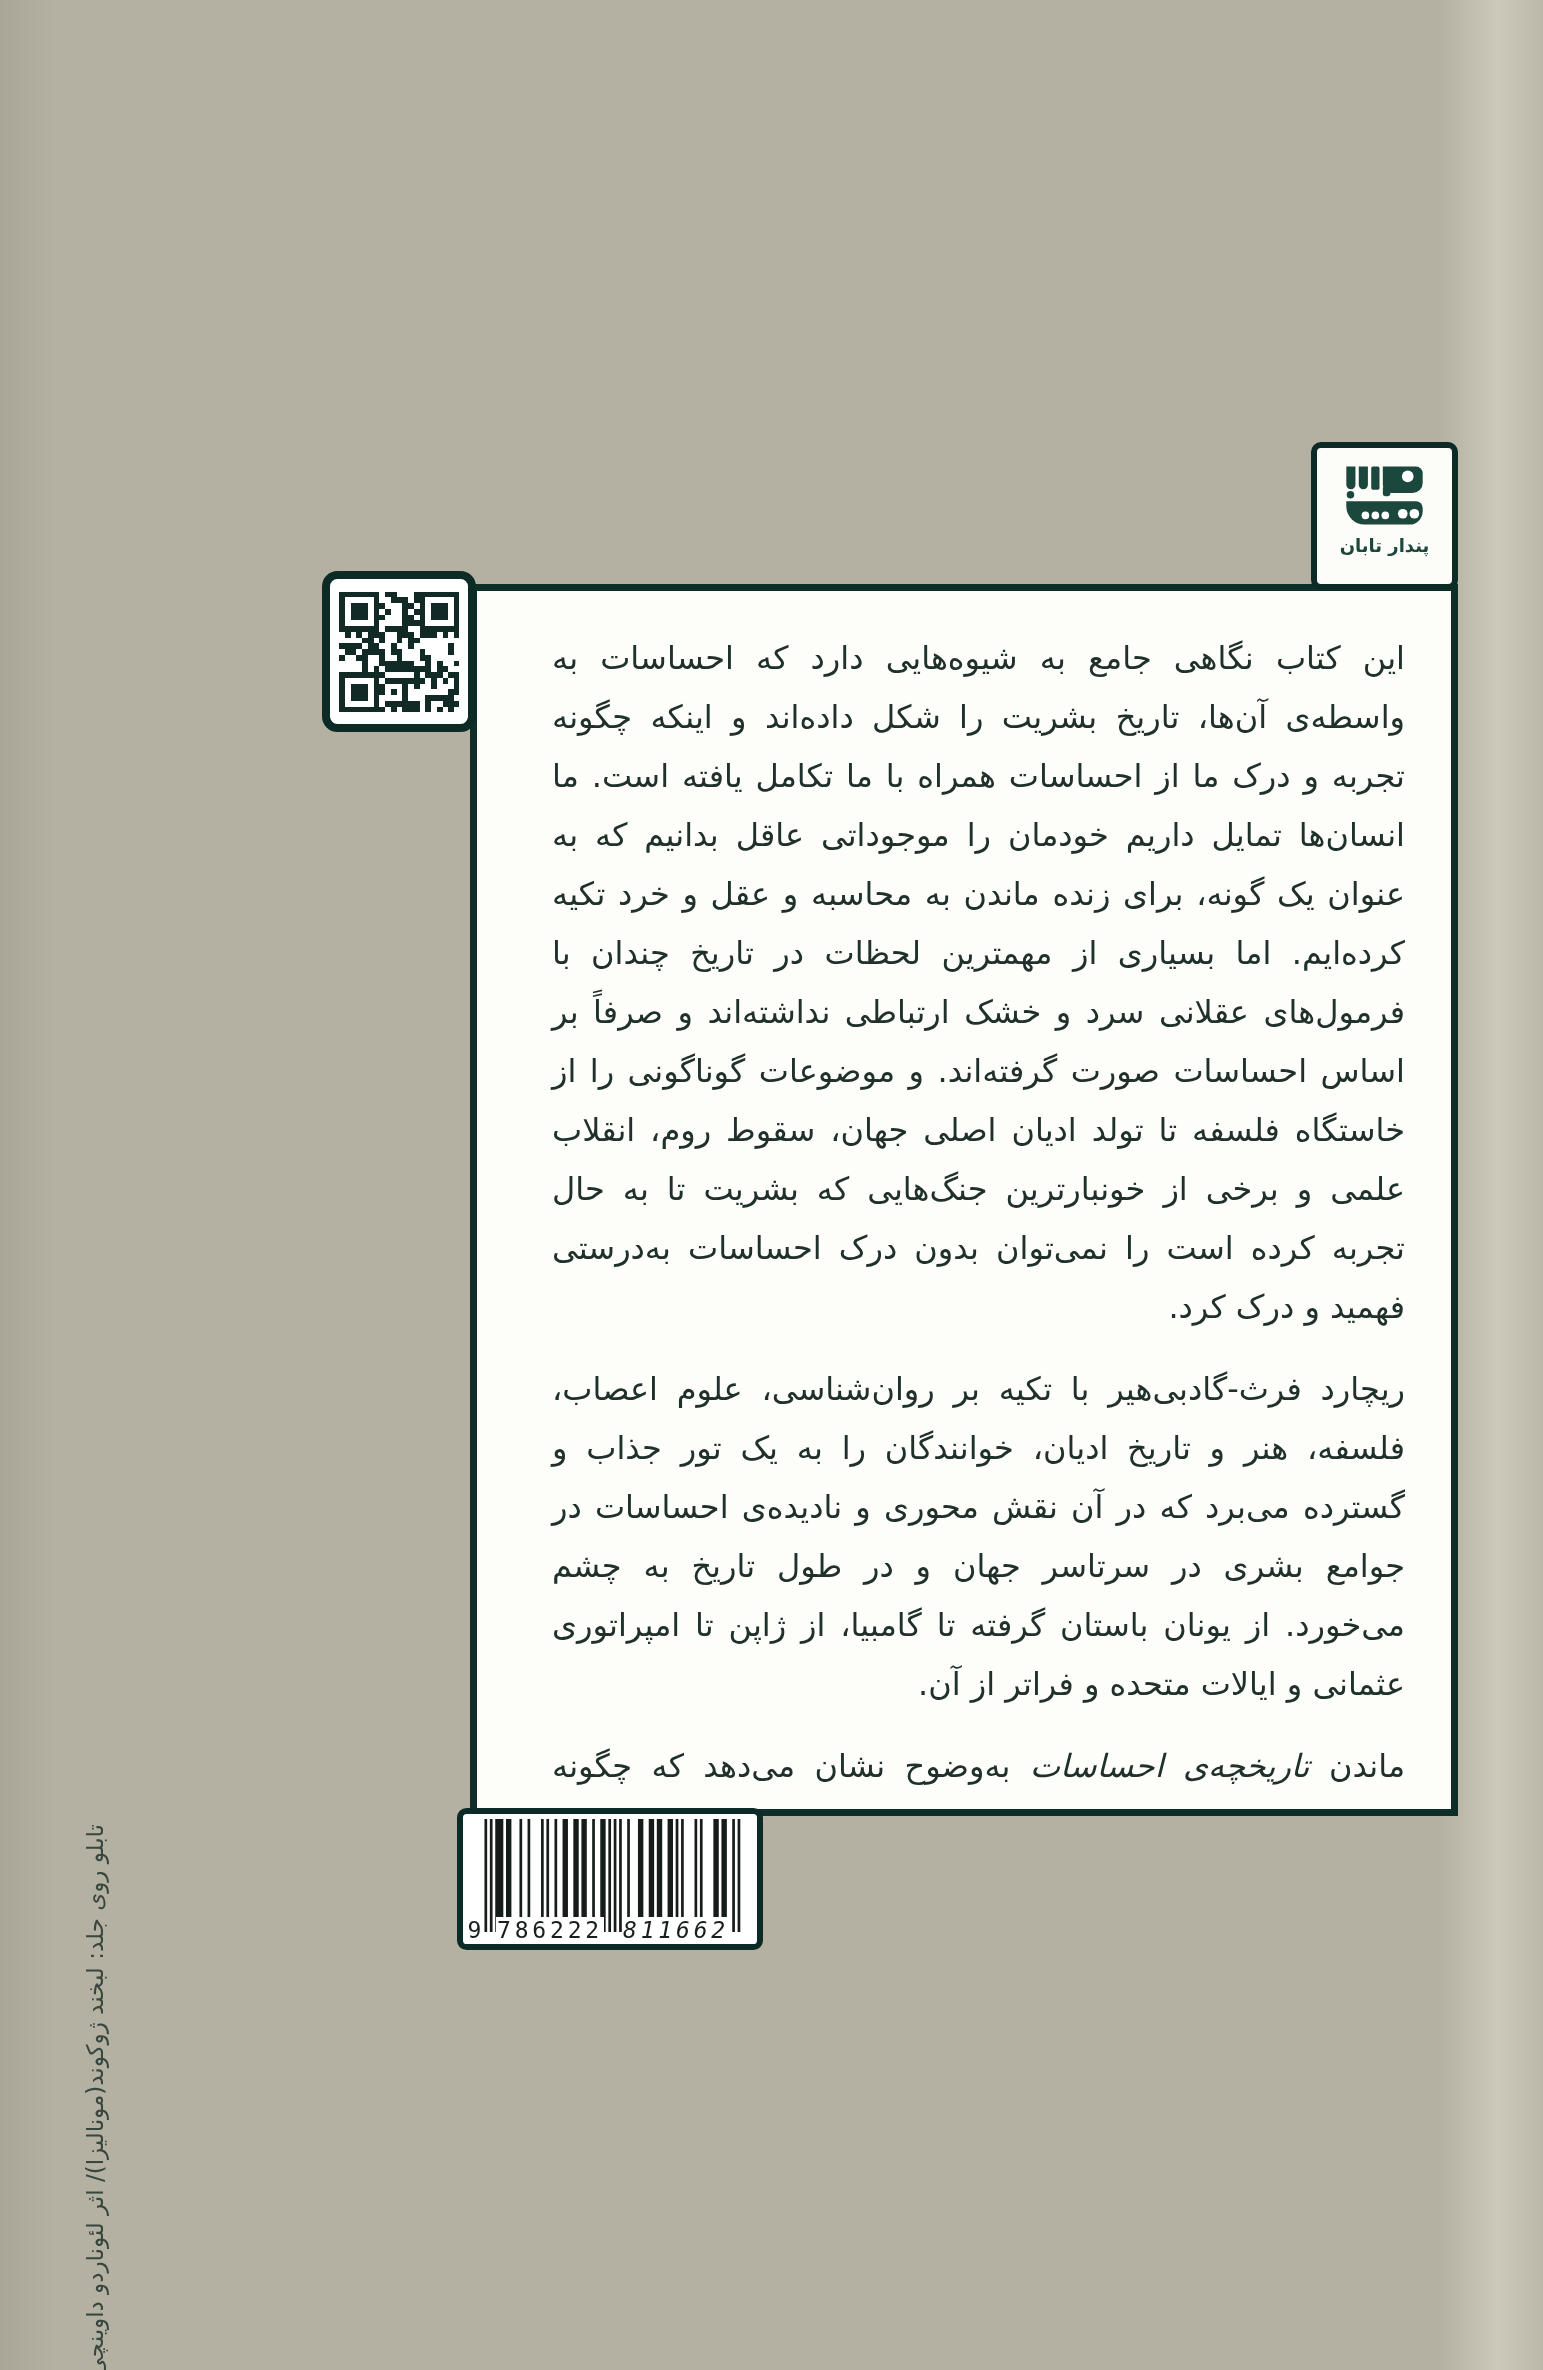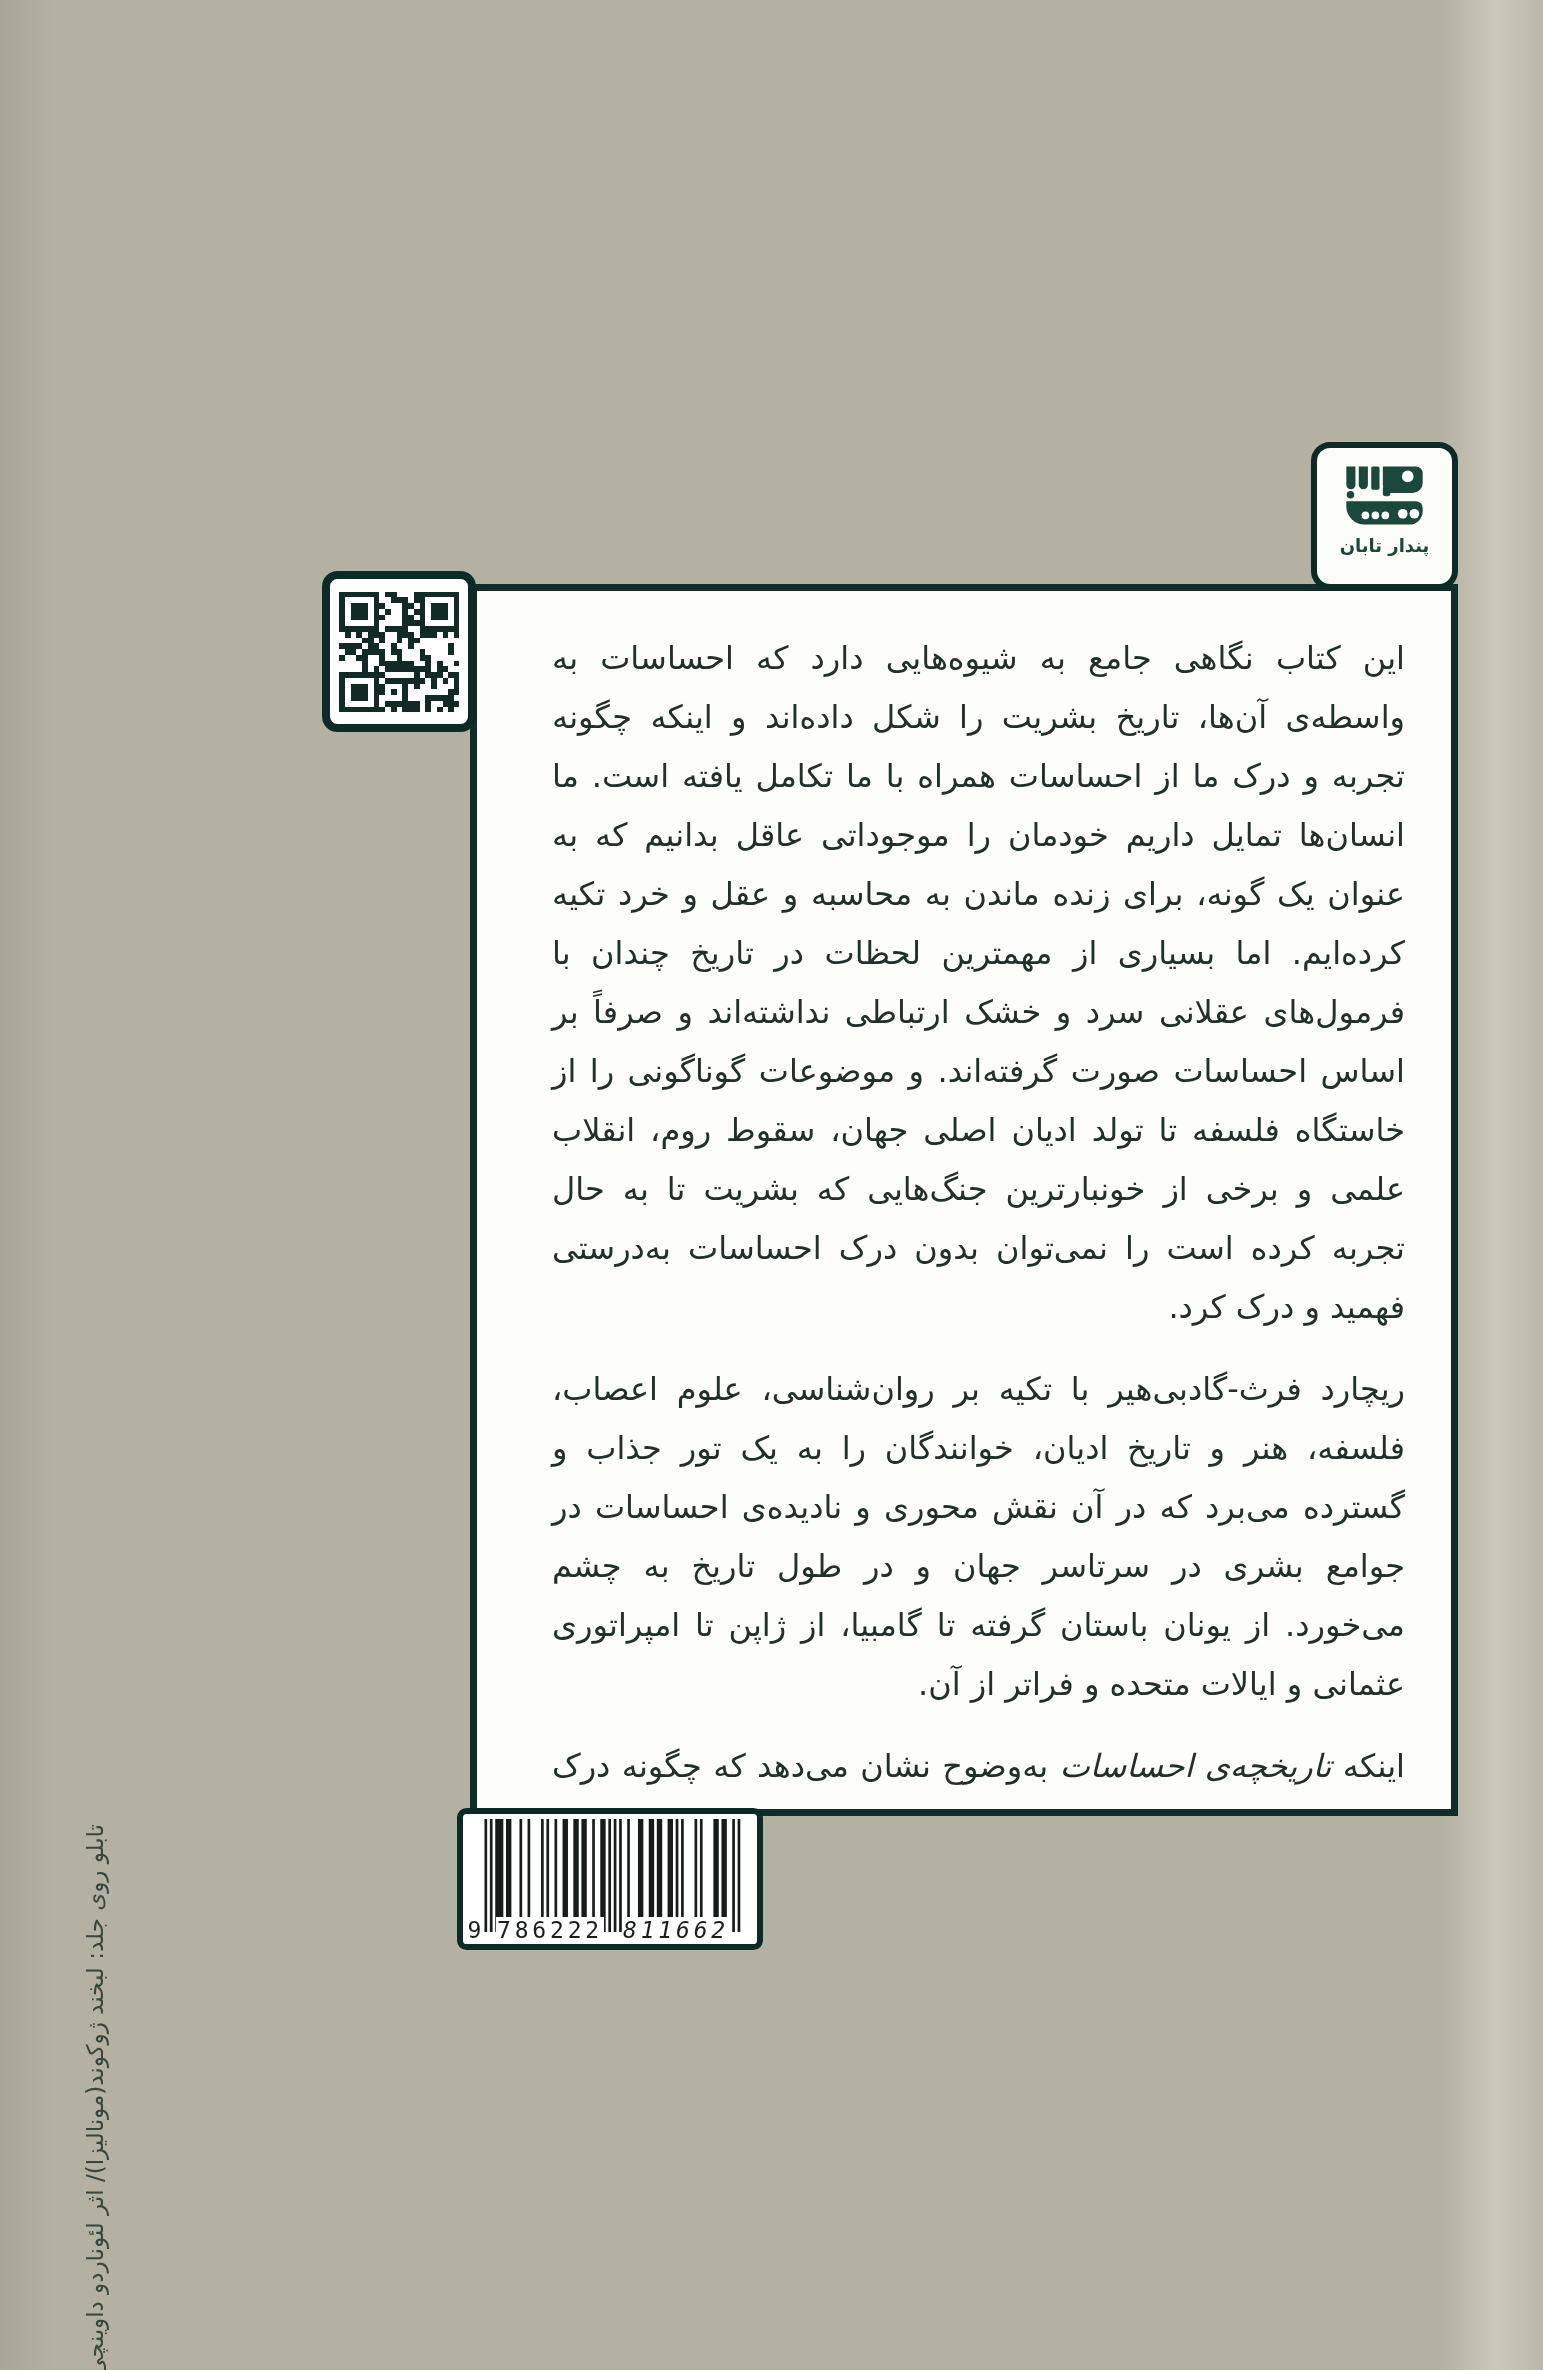--- a/index.html
+++ b/index.html
@@ -37,21 +37,21 @@
   .text-inner p:last-child{margin-bottom:0;}
   .text-inner em{}
   
   .logo-tab{
     position:absolute;
     left:1312px; top:442px;
     width:147px; height:148px;
     box-sizing:border-box;
     background:#fcfcf9;
     border:6.7px solid #0d2b26;
-    border-radius:19px;
+    border-radius:10px;
     z-index:3;
     display:flex;flex-direction:column;align-items:center;justify-content:flex-start;
     padding-top:11.5px;
   }
   .logo-mark{width:83px;height:71px;display:block;}
   .logo-label{
     margin-top:4.8px;
     font-size:18px;font-weight:bold;
     color:#1b473d;
     direction:rtl;white-space:nowrap;
@@ -289,21 +289,21 @@
         <rect x="0" y="14" width="7" height="7" fill="#122a25"></rect>
         <rect x="1" y="15" width="5" height="5" fill="#ffffff"></rect>
         <rect x="2" y="16" width="3" height="3" fill="#122a25"></rect>
       </svg>
   </div>
 
   <div class="text-box">
     <div class="text-inner">
         <p><span>این کتاب نگاهی جامع به شیوه‌هایی دارد که احساسات به واسطه‌ی آن‌ها، تاریخ بشریت را شکل داده‌اند و اینکه چگونه تجربه و درک ما از احساسات همراه با ما تکامل یافته است. ما انسان‌ها تمایل داریم خودمان را موجوداتی عاقل بدانیم که به عنوان یک گونه، برای زنده ماندن به محاسبه و عقل و خرد تکیه کرده‌ایم. اما بسیاری از مهمترین لحظات در تاریخ چندان با فرمول‌های عقلانی سرد و خشک ارتباطی نداشته‌اند و صرفاً بر اساس احساسات صورت گرفته‌اند. و موضوعات گوناگونی را از خاستگاه فلسفه تا تولد ادیان اصلی جهان، سقوط روم، انقلاب علمی و برخی از خونبارترین جنگ‌هایی که بشریت تا به حال تجربه کرده است را نمی‌توان بدون درک احساسات به‌درستی فهمید و درک کرد.</span></p>
         <p><span>ریچارد فرث-گادبی‌هیر با تکیه بر روان‌شناسی، علوم اعصاب، فلسفه، هنر و تاریخ ادیان، خوانندگان را به یک تور جذاب و گسترده می‌برد که در آن نقش محوری و نادیده‌ی احساسات در جوامع بشری در سرتاسر جهان و در طول تاریخ به چشم می‌خورد. از یونان باستان گرفته تا گامبیا، از ژاپن تا امپراتوری عثمانی و ایالات متحده و فراتر از آن.</span></p>
-        <p><span>اینکه </span><em>تاریخچه‌ی احساسات</em><span> به‌وضوح نشان می‌دهد که چگونه درک و تجربه‌ی ما از احساسات در طول زمان تغییر کرده است و چگونه باورهایمان در مورد احساسات - و خود احساساتمان - باعث شکل گیری ما و دنیایی شده‌اند که در آن زندگی می کنیم.</span></p>
+        <p><span>ماندن </span><em>تاریخچه‌ی احساسات</em><span> به‌وضوح نشان می‌دهد که چگونه درک و تجربه‌ی ما از احساسات در طول زمان تغییر کرده است و چگونه باورهایمان در مورد احساسات - و خود احساساتمان - باعث شکل گیری ما و دنیایی شده‌اند که در آن زندگی می کنیم.</span></p>
       </div>
   </div>
 
   <div class="barcode-box">
     <div class="barcode-inner">
       <svg id="barcode-svg" class="barcode-bars" viewBox="0 0 288 118" preserveAspectRatio="none" xmlns="http://www.w3.org/2000/svg" aria-hidden="true">
           <rect x="14.00" y="0" width="2.80" height="118" fill="#161c1a"></rect>
           <rect x="19.60" y="0" width="2.80" height="118" fill="#161c1a"></rect>
           <rect x="25.20" y="0" width="8.40" height="118" fill="#161c1a"></rect>
           <rect x="36.40" y="0" width="5.60" height="118" fill="#161c1a"></rect>

